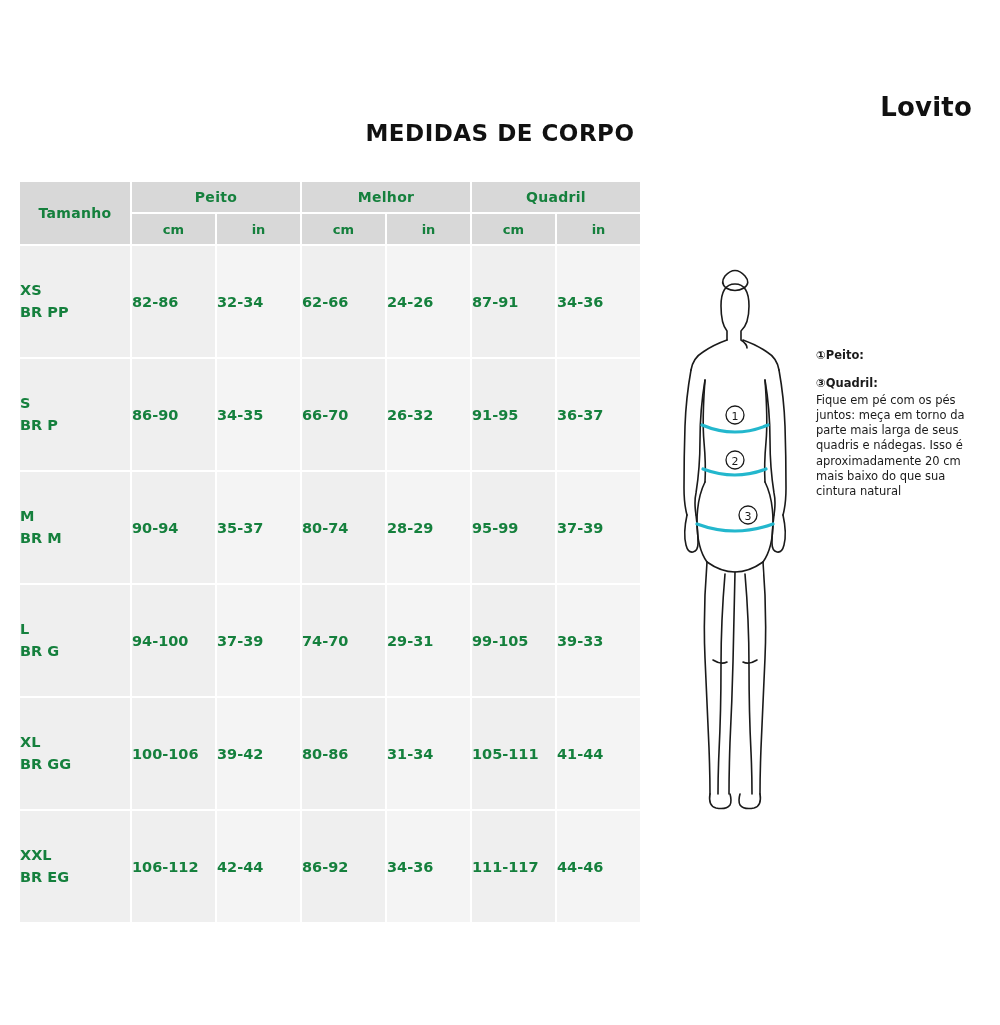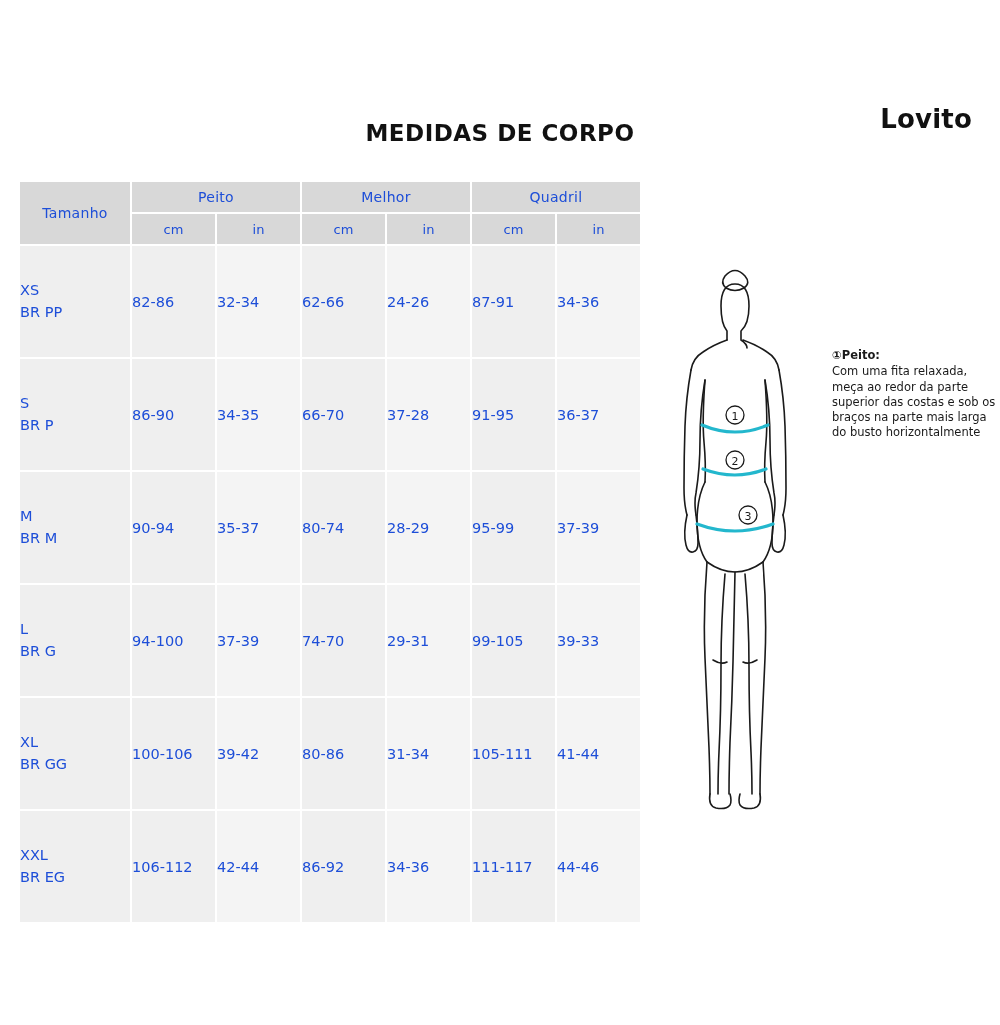--- a/index.html
+++ b/index.html
@@ -23,43 +23,43 @@
     left: 0;
     width: 1000px;
     text-align: center;
     font-size: 23px;
     font-weight: bold;
     letter-spacing: 0.5px;
     color: #111111;
   }
   .brand {
     position: absolute;
-    top: 104px;
+    top: 92px;
     right: 28px;
     font-size: 26px;
     font-weight: bold;
     letter-spacing: 0.2px;
     color: #111111;
   }
 
   
   .size-table {
     position: absolute;
     top: 180px;
     left: 18px;
     border-collapse: collapse;
     table-layout: fixed;
     font-size: 13.5px;
   }
   .size-table td, .size-table th {
     border: 2px solid #ffffff;
     vertical-align: middle;
     padding: 0;
-    font-weight: normal;
-    color: #1d4ed8;
+    font-weight: bold;
+    color: #15803d;
   }
   .hdr-group {
     background: #d8d8d8;
     height: 30px;
     font-size: 14px;
     letter-spacing: 0.3px;
   }
   .hdr-unit {
     background: #d8d8d8;
     height: 30px;
@@ -98,21 +98,20 @@
 
   
   .instructions {
     position: absolute;
     top: 348px;
     left: 816px;
     width: 166px;
     font-size: 11.5px;
     line-height: 1.33;
     color: #1a1a1a;
-    margin-left: 16px;
   }
   .instr-block { margin-bottom: 13px; }
   .instr-title {
     font-weight: bold;
     margin-bottom: 1px;
   }
   .instr-body { font-weight: normal; }
 </style>
 </head>
 <body>
@@ -160,21 +159,21 @@
       <td class="row-cell alt">34-36</td>
     </tr>
     <tr>
       <td class="row-cell size">
         <div>S</div>
         <div>BR P</div>
       </td>
       <td class="row-cell">86-90</td>
       <td class="row-cell alt">34-35</td>
       <td class="row-cell">66-70</td>
-      <td class="row-cell alt">37-28</td>
+      <td class="row-cell alt">26-32</td>
       <td class="row-cell">91-95</td>
       <td class="row-cell alt">36-37</td>
     </tr>
     <tr>
       <td class="row-cell size">
         <div>M</div>
         <div>BR M</div>
       </td>
       <td class="row-cell">90-94</td>
       <td class="row-cell alt">35-37</td>
@@ -280,15 +279,18 @@
       <text x="80" y="202.5" text-anchor="middle" font-family="DejaVu Sans, sans-serif" font-size="11" fill="#1a1a1a">2</text>
       <circle cx="93" cy="253" r="9" fill="#ffffff" stroke="#1a1a1a" stroke-width="1.3"></circle>
       <text x="93" y="257.5" text-anchor="middle" font-family="DejaVu Sans, sans-serif" font-size="11" fill="#1a1a1a">3</text>
     </g>
   </svg>
 </div>
 
 <div class="instructions">
   <div class="instr-block">
     <div class="instr-title">①Peito:</div>
-    <div class="instr-body">Com uma fita relaxada, meça ao redor da parte superior das costas e sob os braços na parte mais larga do busto horizontalmente</div>
+  </div>
+  <div class="instr-block">
+    <div class="instr-title">③Quadril:</div>
+    <div class="instr-body">Fique em pé com os pés juntos: meça em torno da parte mais larga de seus quadris e nádegas. Isso é aproximadamente 20 cm mais baixo do que sua cintura natural</div>
   </div>
 </div>
 
 </body></html>

